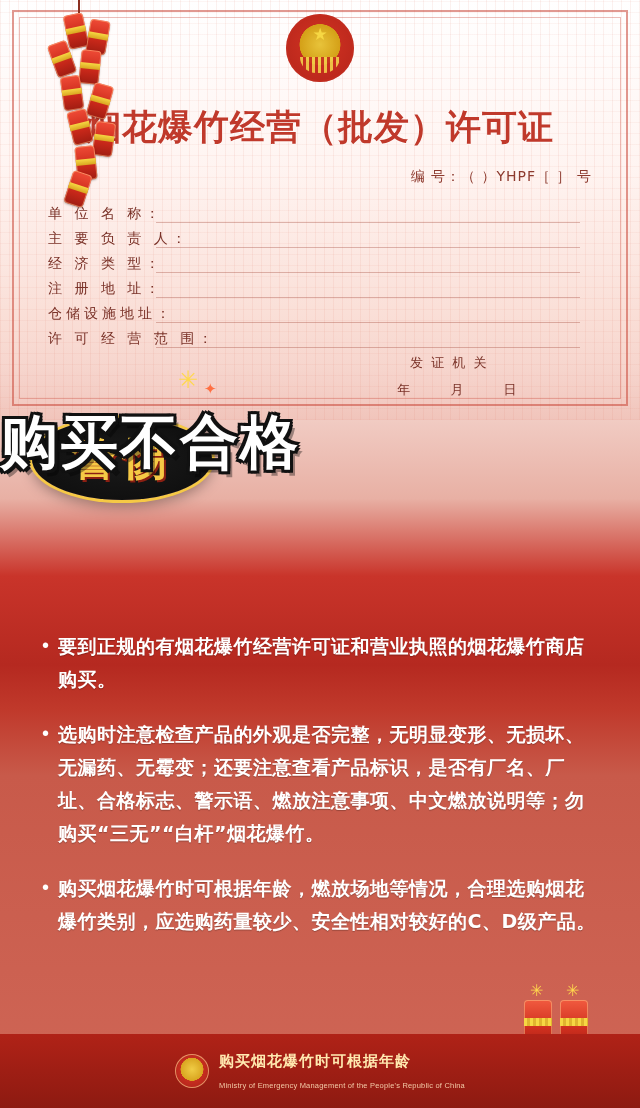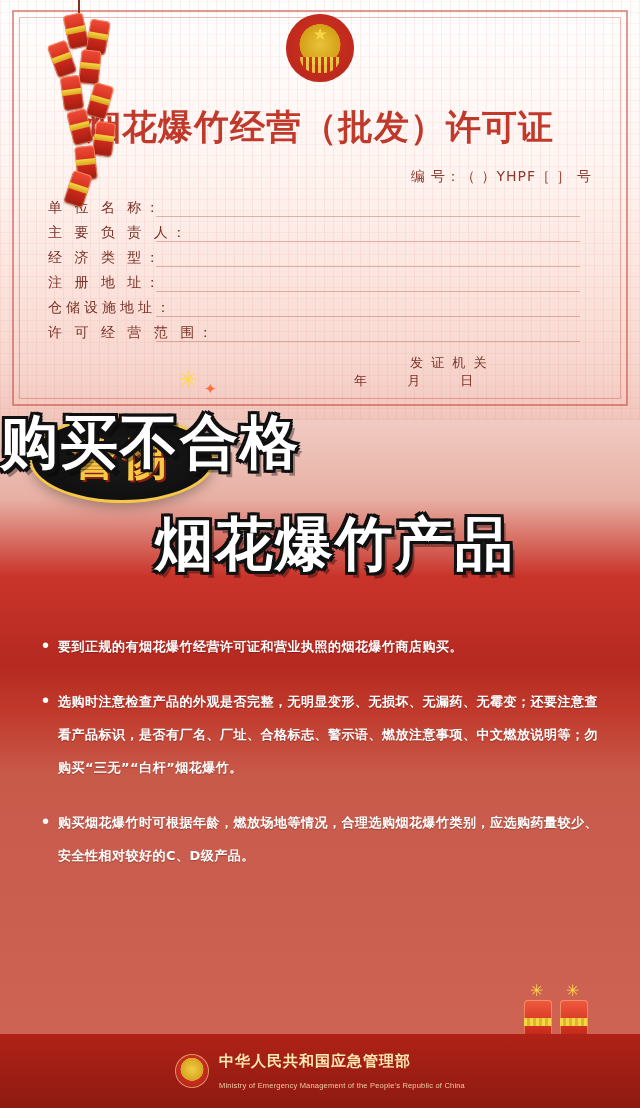--- a/index.html
+++ b/index.html
@@ -60,39 +60,39 @@
     color:#c0392b;
     text-shadow:0 1px 0 rgba(255,255,255,0.6);
   }
   .cert-no {
     position:absolute; top:168px; right:48px;
     font-size:14px; color:#8d3a2e; letter-spacing:1px;
     font-family:"DejaVu Sans", sans-serif;
     margin-left:15px;
   }
   .cert-fields {
-    position:absolute; top:192px; left:48px; right:60px;
+    position:absolute; top:198px; left:48px; right:60px;
   }
   .field {
     display:flex; align-items:flex-end;
     height:25px;
   }
   .field .lbl {
     width:108px; font-size:14px; color:#7a3228; letter-spacing:4px;
     white-space:nowrap; font-family:"DejaVu Sans", sans-serif;
   }
   .field .line {
     flex:1; border-bottom:1px solid rgba(160,70,55,0.35); height:18px;
   }
   .cert-issuer {
     position:absolute; top:354px; right:56px; width:230px;
     font-size:13px; color:#7a3228; font-family:"DejaVu Sans", sans-serif;
   }
   .cert-issuer .line1 { text-align:left; letter-spacing:2px; padding-left:56px;}
-  .cert-issuer .line2 { margin-top:0; text-align:left; letter-spacing:18px; padding-right:6px;}
+  .cert-issuer .line2 { margin-top:9px; text-align:center; letter-spacing:18px; padding-right:6px;}
 
   
   .cracker {
     position:absolute; top:0; left:18px; width:120px; height:200px;
   }
   .cracker .str {
     position:absolute; width:2px; background:#8b2f1f; left:60px; top:0; height:18px;
   }
   .cracker i {
     position:absolute; display:block;
@@ -141,21 +141,21 @@
   .body-wrap {
     position:absolute; top:630px; left:0; width:640px; padding:0 42px;
   }
   .bullet {
     display:flex; margin-bottom:22px;
   }
   .dot {
     color:#ffffff; font-size:20px; line-height:30px; width:16px; flex:0 0 16px;
   }
   .btext {
-    color:#ffffff; font-size:13px; line-height:33px;
+    color:#ffffff; font-size:19px; line-height:33px;
     font-family:"DejaVu Sans", sans-serif; font-weight:bold;
     letter-spacing:0.5px;
     text-shadow:0 1px 1px rgba(0,0,0,0.25);
   }
 
   
   .footer {
     position:absolute; bottom:0; left:0; width:640px; height:74px;
     background:linear-gradient(180deg,#b02217 0%, #8d1a11 100%);
     display:flex; align-items:center; justify-content:center;
@@ -257,21 +257,20 @@
   </div>
 
   <div class="spark">✳</div>
   <div class="spark2">✦</div>
 
   <div class="warn-badge">
     <span>警惕</span>
   </div>
 
   <div class="headline headline-1">购买不合格</div>
-  <div class="headline headline-2">烟花爆竹产品</div>
 
   <div class="body-wrap">
     <div class="bullet">
       <div class="dot">•</div>
       <div class="btext">要到正规的有烟花爆竹经营许可证和营业执照的烟花爆竹商店购买。</div>
     </div>
     <div class="bullet">
       <div class="dot">•</div>
       <div class="btext">选购时注意检查产品的外观是否完整，无明显变形、无损坏、无漏药、无霉变；还要注意查看产品标识，是否有厂名、厂址、合格标志、警示语、燃放注意事项、中文燃放说明等；勿购买“三无”“白杆”烟花爆竹。</div>
     </div>
@@ -285,19 +284,19 @@
     <div class="fuse fuse1">✳</div>
     <div class="fuse fuse2">✳</div>
     <div class="fc fc1"></div>
     <div class="fc fc2"></div>
   </div>
 
   <div class="footer">
     <div class="footer-inner">
       <div class="foot-emblem"></div>
       <div class="foot-txt">
-        <div class="cn">中华人民共和国应急管理部</div>
+        <div class="cn">购买烟花爆竹时可根据年龄</div>
         <div class="en">Ministry of Emergency Management of the People's Republic of China</div>
       </div>
     </div>
   </div>
 
 </div>
 
 </body></html>

